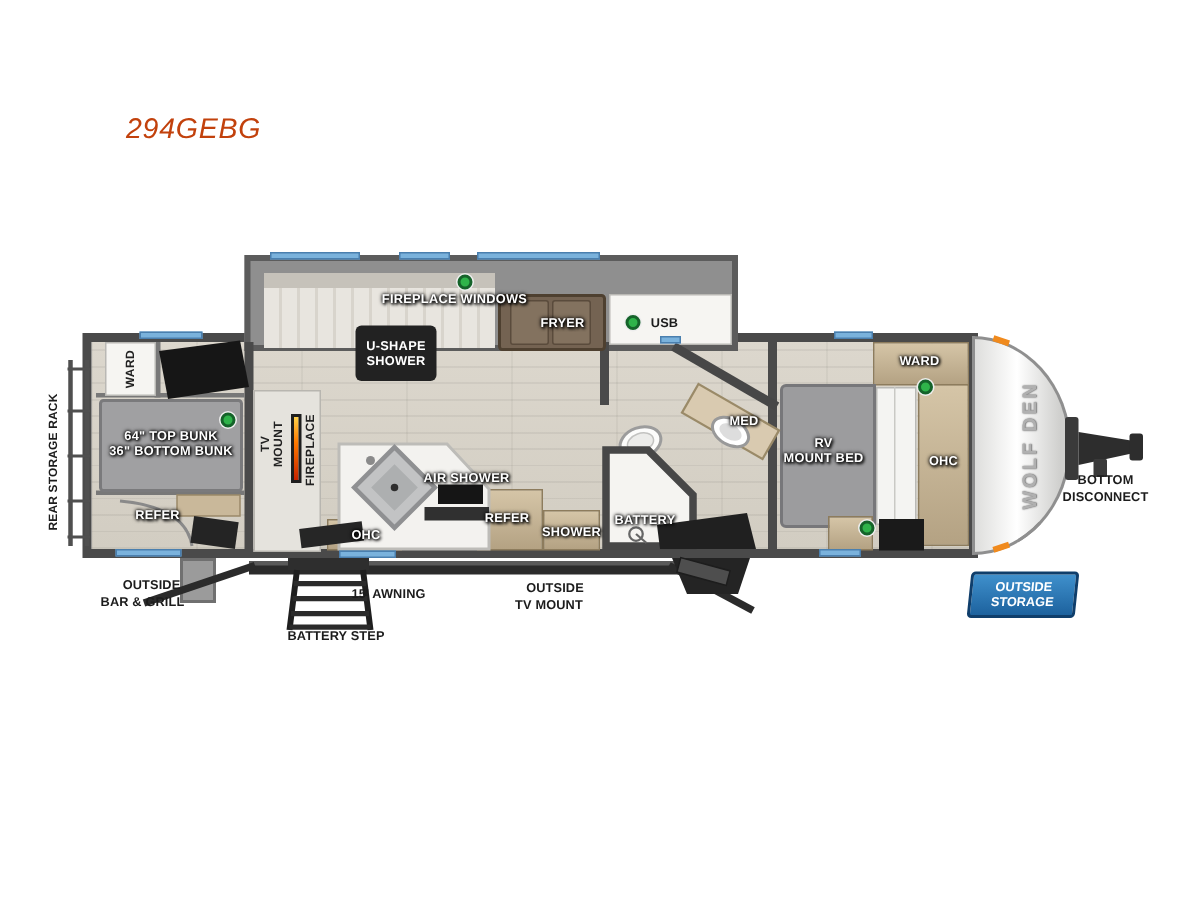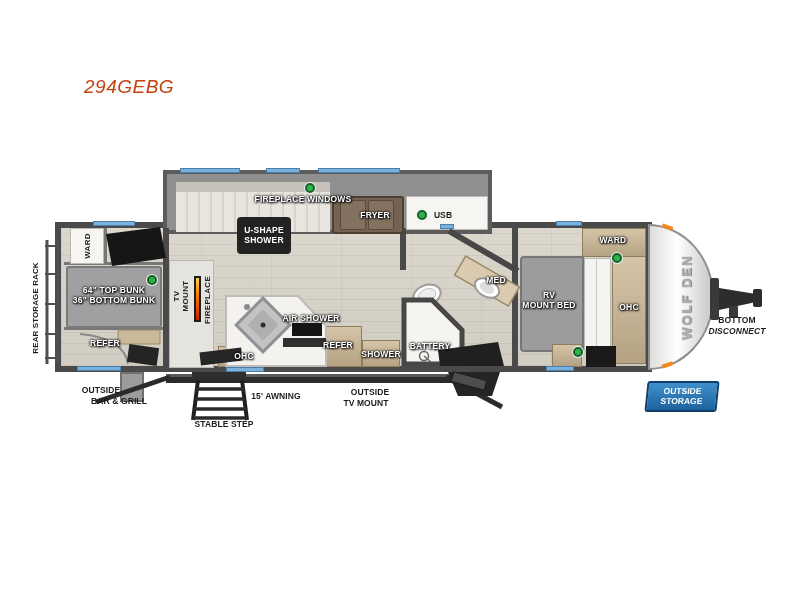--- a/index.html
+++ b/index.html
@@ -183,21 +183,21 @@
   <div class="dot" style="left:147px;top:275px;"></div>
   <div class="dot" style="left:612px;top:253px;"></div>
   <div class="dot" style="left:573px;top:347px;"></div>
 
   <div class="pin rot ld" style="left:36px;top:308px;font-size:8px;">REAR STORAGE RACK</div>
   <div class="pin rot lb" style="left:87px;top:246px;">WARD</div>
   <div class="pin lw" style="left:114px;top:291px;">64" TOP BUNK</div>
   <div class="pin lw" style="left:114px;top:301px;">36" BOTTOM BUNK</div>
   <div class="pin lw" style="left:105px;top:344px;">REFER</div>
   <div class="pin ld" style="left:101px;top:390px;">OUTSIDE</div>
-  <div class="pin ld" style="left:119px;top:401px;">BAR &amp; GRILL</div>
+  <div class="pin ld" style="left:95px;top:401px;">BAR &amp; GRILL</div>
 
   <div class="pin rot lb" style="left:181px;top:296px;"><span style="display:block;">TV</span><span style="display:block;">MOUNT</span></div>
   <div class="pin rot lb" style="left:207px;top:300px;">FIREPLACE</div>
 
   <div class="pin lw" style="left:303px;top:200px;">FIREPLACE WINDOWS</div>
   <div class="pin lw" style="left:375px;top:216px;">FRYER</div>
   <div class="pin ld" style="left:443px;top:215px;">USB</div>
 
   <div class="pin lw" style="left:311px;top:319px;">AIR SHOWER</div>
   <div class="pin lw" style="left:244px;top:357px;">OHC</div>
@@ -208,25 +208,25 @@
   <div class="pin lw" style="left:496px;top:281px;">MED</div>
 
   <div class="pin lw" style="left:549px;top:296px;">RV</div>
   <div class="pin lw" style="left:549px;top:306px;">MOUNT BED</div>
   <div class="pin lw" style="left:613px;top:241px;">WARD</div>
   <div class="pin lw" style="left:629px;top:308px;">OHC</div>
 
   <div class="pin rot logo" style="left:686px;top:297px;">WOLF DEN</div>
 
   <div class="pin ld" style="left:737px;top:320px;">BOTTOM</div>
-  <div class="pin ld" style="left:737px;top:331px;font-style:italic;">DISCONNECT</div>
+  <div class="pin ld" style="left:737px;top:331px;">DISCONNECT</div>
 
   <div class="storage-badge">
     <span>OUTSIDE</span>
     <span>STORAGE</span>
   </div>
 
-  <div class="pin ld" style="left:276px;top:396px;text-align:right;">15' AWNING</div>
-  <div class="pin ld" style="left:224px;top:424px;">STABLE STEP</div>
+  <div class="pin ld" style="left:259px;top:396px;text-align:right;">15' AWNING</div>
+  <div class="pin ld" style="left:224px;top:424px;">BATTERY STEP</div>
   <div class="pin ld" style="left:370px;top:392px;">OUTSIDE</div>
   <div class="pin ld" style="left:366px;top:403px;">TV MOUNT</div>
 
 </div>
 
 </body></html>

